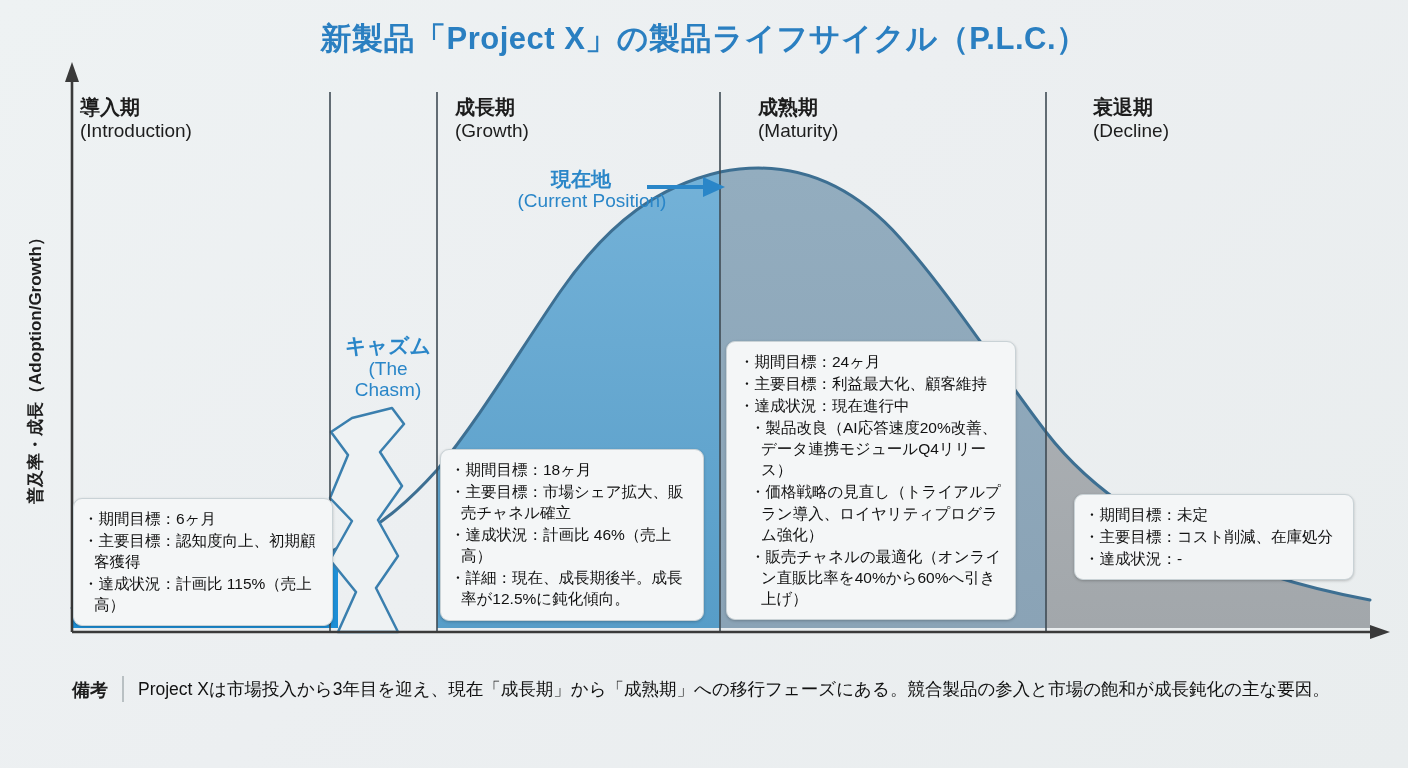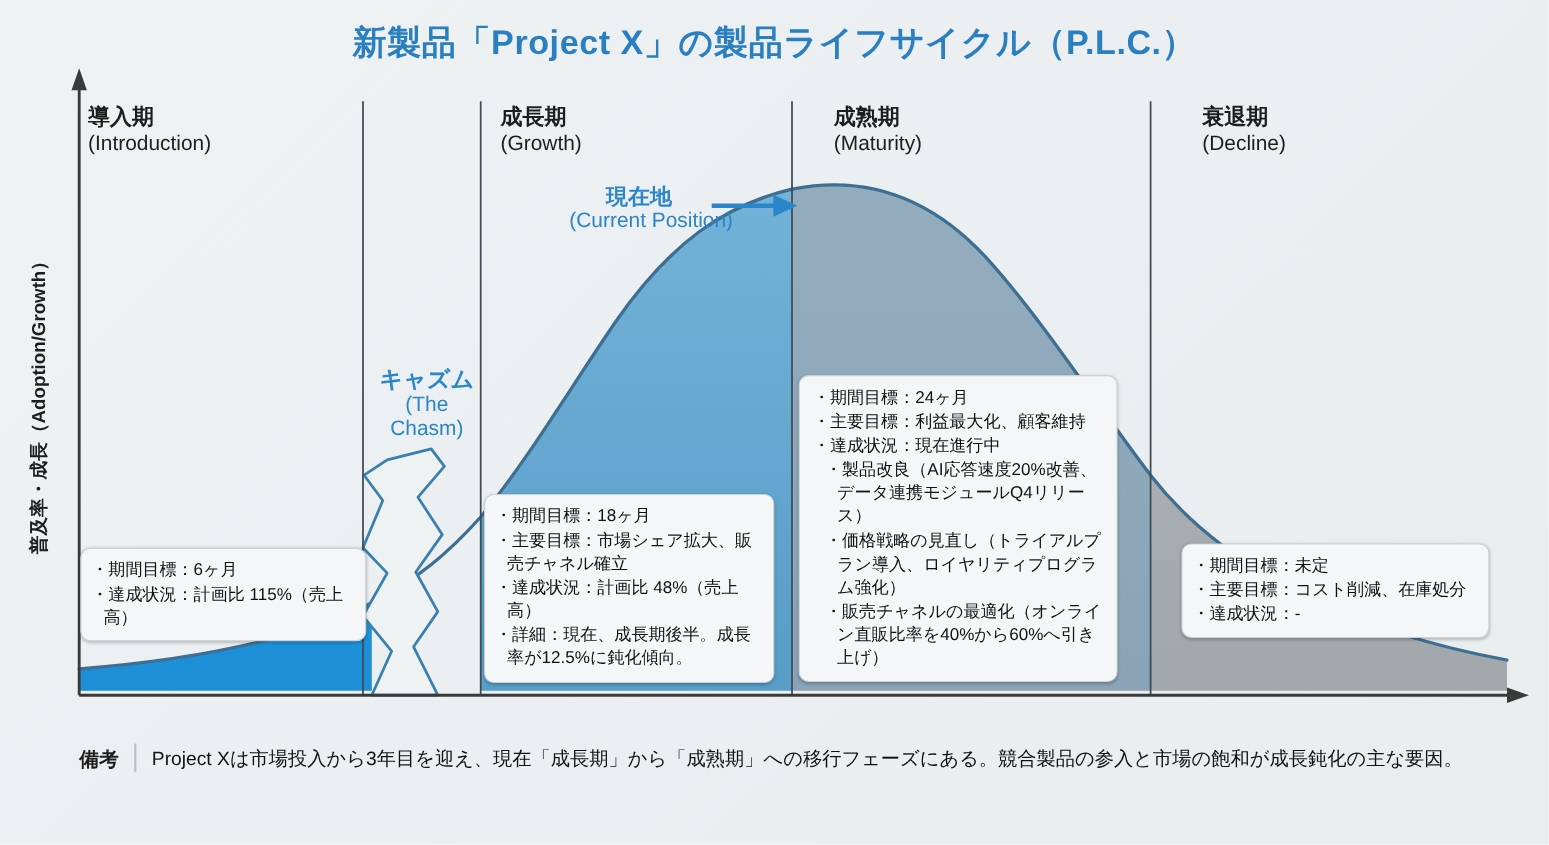--- a/index.html
+++ b/index.html
@@ -297,27 +297,28 @@
     <span class="jp">現在地</span>
     <span class="en">(Current Position)</span>
   </div>
   <svg id="current-pos-arrow" width="86" height="22">
     <line x1="2" y1="11" x2="62" y2="11" stroke="#2a86c8" stroke-width="4"></line>
     <polygon points="80,11 58,1 58,21" fill="#2a86c8"></polygon>
   </svg>
 
   <div class="info-box" id="box-intro">
     <div class="info-line">・期間目標：6ヶ月</div>
+    <div class="info-line">・主要目標：認知度向上、初期顧客獲得</div>
     <div class="info-line">・達成状況：計画比 115%（売上高）</div>
   </div>
 
   <div class="info-box" id="box-growth">
     <div class="info-line">・期間目標：18ヶ月</div>
     <div class="info-line">・主要目標：市場シェア拡大、販売チャネル確立</div>
-    <div class="info-line">・達成状況：計画比 48%（売上高）</div>
+    <div class="info-line">・達成状況：計画比 46%（売上高）</div>
     <div class="info-line">・詳細：現在、成長期後半。成長率が12.5%に鈍化傾向。</div>
   </div>
 
   <div class="info-box" id="box-maturity">
     <div class="info-line">・期間目標：24ヶ月</div>
     <div class="info-line">・主要目標：利益最大化、顧客維持</div>
     <div class="info-line">・達成状況：現在進行中</div>
     <div class="info-line sub">・製品改良（AI応答速度20%改善、データ連携モジュールQ4リリース）</div>
     <div class="info-line sub">・価格戦略の見直し（トライアルプラン導入、ロイヤリティプログラム強化）</div>
     <div class="info-line sub">・販売チャネルの最適化（オンライン直販比率を40%から60%へ引き上げ）</div>

